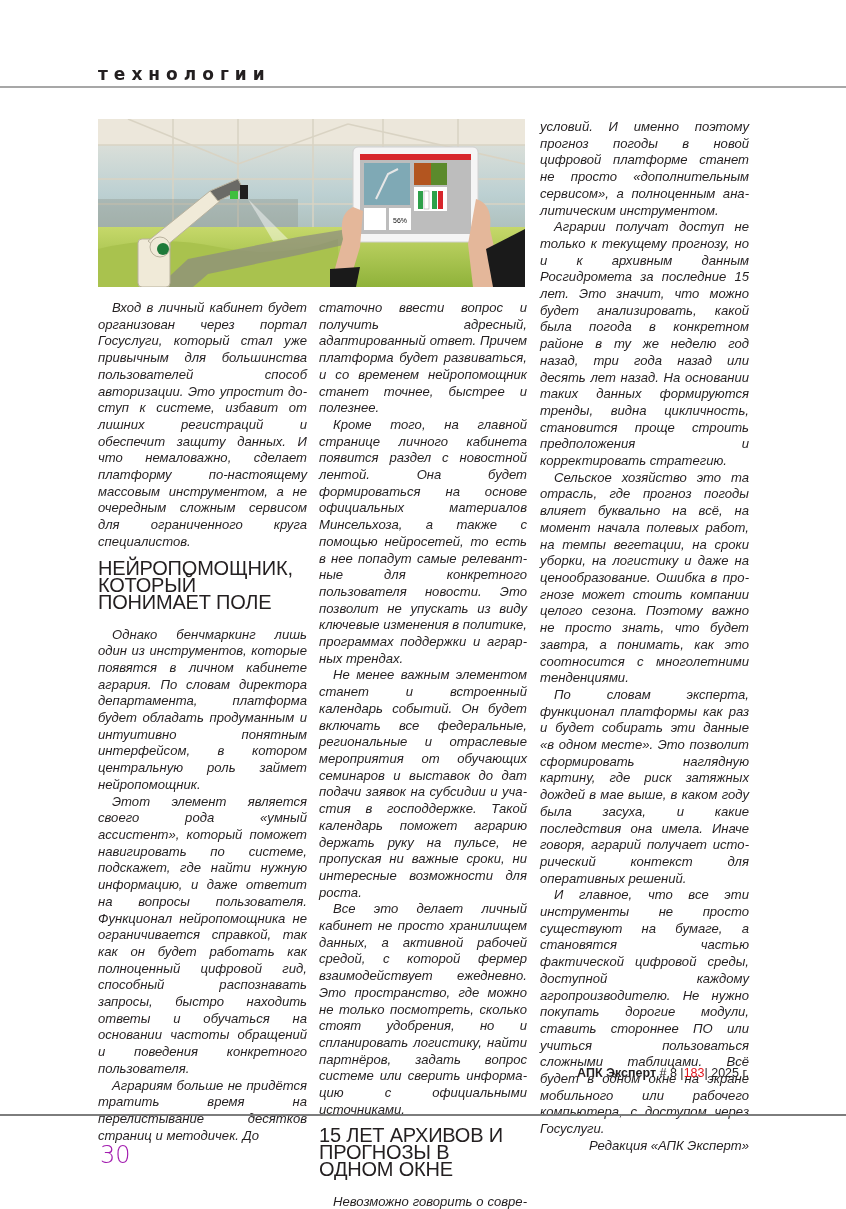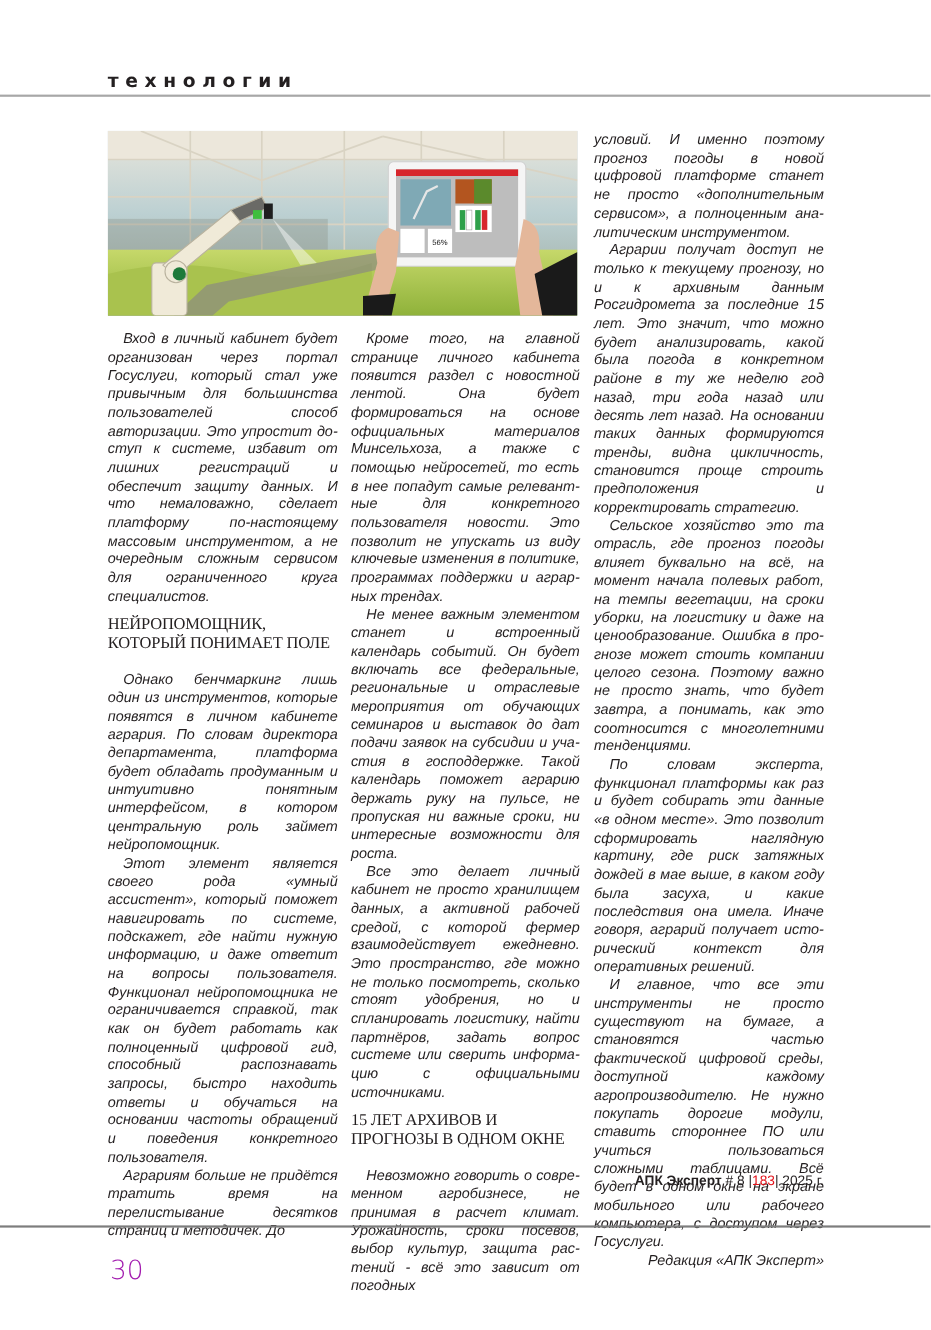--- a/index.html
+++ b/index.html
@@ -8,21 +8,21 @@
     .top-rule { position: absolute; left: 0; top: 86px; width: 846px; height: 2px; background: #a7a7a7; }
     .photo { position: absolute; left: 98px; top: 119px; width: 427px; height: 168px; overflow: hidden; background: #cfd8d4; }
     .photo svg { display: block; width: 100%; height: 100%; }
     .col { position: absolute; font-size: 13.1px; line-height: 16.7px; text-align: justify; hyphens: manual; font-family: "Liberation Sans", sans-serif; color: #231f20; }
     .col p { margin: 0; text-indent: 0; font-style: italic; }
     .col p.ind { text-indent: 14px; }
     .col p.cont { text-indent: 0; }
     #col1 { left: 98px; top: 300px; width: 209px; }
     #col2 { left: 319px; top: 300px; width: 208px; }
     #col3 { left: 540px; top: 119px; width: 209px; }
-    .heading { margin: 9px 0 16px 0; font-size: 15px; line-height: 17px; text-align: left; color: #231f20; font-weight: normal; text-transform: uppercase; font-family: Liberation Serif, serif; letter-spacing: -0.2px; }
+    .heading { margin: 9px 0 16px 0; font-size: 20px; line-height: 17px; text-align: left; color: #231f20; font-weight: normal; text-transform: uppercase; font-family: Liberation Sans, sans-serif; letter-spacing: -0.2px; }
     .signature { text-align: right; font-style: italic; margin: 0; }
     .bottom-rule { position: absolute; left: 0; top: 1114px; width: 846px; height: 2px; background: #7d7d7d; }
     .page-number { position: absolute; left: 100px; top: 1141px; font-size: 24px; color: #a21caf; font-family: "DejaVu Sans", sans-serif; font-weight: 300; }
     .footer-info { position: absolute; right: 97px; top: 1066px; font-size: 12.5px; color: #231f20; font-family: "Liberation Sans", sans-serif; text-align: right; }
     .footer-info .mag { font-weight: bold; }
     .footer-info .issue-red { color: #e3141c; }
   </style>
 </head>
 <body>
 
@@ -101,20 +101,21 @@
 
 <div class="col" id="col1">
   <p class="ind">Вход в личный кабинет будет ор­ганизован через портал Госуслуги, который стал уже привычным для большинства пользователей спо­соб авторизации. Это упростит до­ступ к системе, избавит от лишних регистраций и обеспечит защиту данных. И что немаловажно, сдела­ет платформу по-настоящему массо­вым инструментом, а не очередным сложным сервисом для ограничен­ного круга специалистов.</p>
   <h2 class="heading">НЕЙРОПОМОЩНИК, КОТОРЫЙ ПОНИМАЕТ ПОЛЕ</h2>
   <p class="ind">Однако бенчмаркинг лишь один из инструментов, которые появятся в личном кабинете агрария. По словам директора департамента, платформа будет обладать продуманным и ин­туитивно понятным интерфейсом, в котором центральную роль займет нейропомощник.</p>
   <p class="ind">Этот элемент является своего рода «умный ассистент», который поможет навигировать по систе­ме, подскажет, где найти нужную информацию, и даже ответит на вопросы пользователя. Функцио­нал нейропомощника не ограничи­вается справкой, так как он будет работать как полноценный цифро­вой гид, способный распознавать запросы, быстро находить ответы и обучаться на основании частоты обращений и поведения конкрет­ного пользователя.</p>
   <p class="ind">Аграриям больше не придётся тратить время на перелистывание десятков страниц и методичек. До­</p>
 </div>
 
 <div class="col" id="col2">
+  <p class="cont">статочно ввести вопрос и получить адресный, адаптированный ответ. Причем платформа будет развивать­ся, и со временем нейропомощник станет точнее, быстрее и полезнее.</p>
   <p class="ind">Кроме того, на главной страни­це личного кабинета появится раз­дел с новостной лентой. Она будет формироваться на основе офици­альных материалов Минсельхоза, а также с помощью нейросетей, то есть в нее попадут самые релевант­ные для конкретного пользователя новости. Это позволит не упускать из виду ключевые изменения в полити­ке, программах поддержки и аграр­ных трендах.</p>
   <p class="ind">Не менее важным элементом станет и встроенный календарь событий. Он будет включать все федеральные, региональные и от­раслевые мероприятия от обучаю­щих семинаров и выставок до дат подачи заявок на субсидии и уча­стия в господдержке. Такой кален­дарь поможет аграрию держать руку на пульсе, не пропуская ни важные сроки, ни интересные возможности для роста.</p>
   <p class="ind">Все это делает личный кабинет не просто хранилищем данных, а ак­тивной рабочей средой, с которой фермер взаимодействует ежеднев­но. Это пространство, где можно не только посмотреть, сколько стоят удобрения, но и спланировать ло­гистику, найти партнёров, задать во­прос системе или сверить информа­цию с официальными источниками.</p>
   <h2 class="heading">15 ЛЕТ АРХИВОВ И ПРОГНОЗЫ В ОДНОМ ОКНЕ</h2>
   <p class="ind">Невозможно говорить о совре­менном агробизнесе, не принимая в расчет климат. Урожайность, сроки посевов, выбор культур, защита рас­тений - всё это зависит от погодных</p>
 </div>
 
 <div class="col" id="col3">
   <p class="cont">условий. И именно поэтому прогноз погоды в новой цифровой платфор­ме станет не просто «дополнитель­ным сервисом», а полноценным ана­литическим инструментом.</p>
   <p class="ind">Аграрии получат доступ не толь­ко к текущему прогнозу, но и к ар­хивным данным Росгидромета за последние 15 лет. Это значит, что можно будет анализировать, какой была погода в конкретном районе в ту же неделю год назад, три года назад или десять лет назад. На ос­новании таких данных формируются тренды, видна цикличность, стано­вится проще строить предположе­ния и корректировать стратегию.</p>

